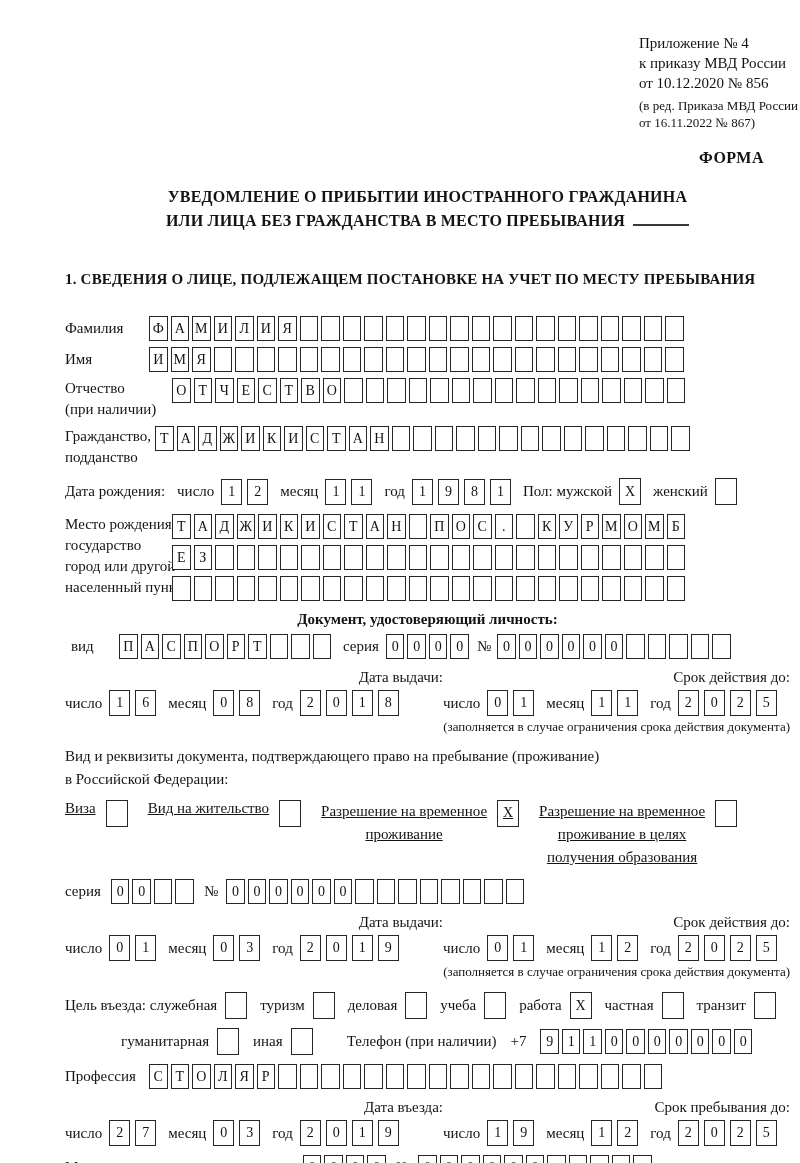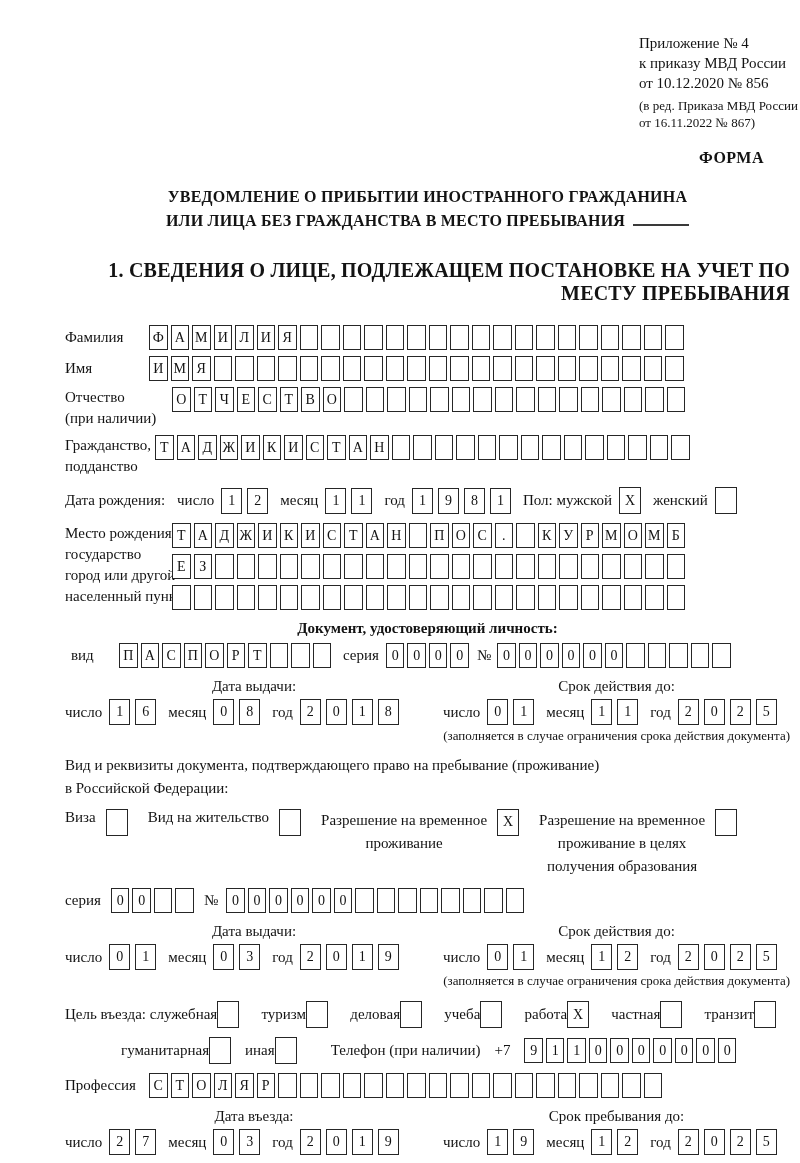--- a/index.html
+++ b/index.html
@@ -12,21 +12,21 @@
   }
   .page { padding:34px 10px 0 65px; }
 
   
   .appendix { margin-left:574px; width:216px; line-height:1.32; }
   .appendix-note { margin-top:5px; font-size:13px; line-height:1.3; }
   .forma { text-align:right; padding-right:26px; font-weight:bold; font-size:16px; margin-top:17px; letter-spacing:.5px; }
 
   .title { text-align:center; font-weight:bold; font-size:16px; margin-top:18px; line-height:1.5; letter-spacing:.2px; }
   .blank-line { display:inline-block; width:56px; height:13px; border-bottom:2.5px solid #3a3a3a; margin-left:8px; }
-  .section-title { text-align:right; font-weight:bold; font-size:20px; margin-top:26px; letter-spacing:.2px; }
+  .section-title { text-align:left; font-weight:bold; font-size:15px; margin-top:38px; letter-spacing:.2px; }
 
   
   .frow { display:flex; align-items:center; margin-top:6px; }
   .frow.top { align-items:flex-start; }
   .lbl { flex:none; white-space:nowrap; }
   .w84 { width:84px; } .w90 { width:90px; } .w107 { width:107px; } .w34 { width:34px; }
   .lblcol { flex:none; line-height:21px; white-space:nowrap; }
   .cellcol .cells { display:flex; margin-top:0; }
   .cellcol .cells + .cells { margin-top:6px; }
 
@@ -42,34 +42,34 @@
   .dc .cell { width:21px; height:26px; }
   .cb .cell { width:22px; height:27px; }
 
   .dlbl { margin:0 7px 0 12px; white-space:nowrap; }
   .dlbl.first { margin-left:0; }
 
   
   .dates { display:flex; margin-top:10px; }
   .dcol-left { width:378px; flex:none; }
   .dcol-right { flex:1; }
-  .dhead { text-align:center; margin-bottom:4px; }
+  .dhead { text-align:right; margin-bottom:4px; }
   .dfields { display:flex; align-items:center; }
   .note-right { text-align:right; font-size:13px; margin-top:3px; }
 
   .center-bold { text-align:center; font-weight:bold; margin-top:10px; }
 
   .para { margin-top:10px; line-height:1.55; }
 
   .permit-row { display:flex; align-items:flex-start; margin-top:8px; gap:20px; }
-  .pitem { display:flex; align-items:flex-start; gap:10px; }
+  .pitem { display:flex; align-items:flex-start; gap:10px;text-decoration:underline; }
   .ptext { text-align:center; line-height:1.55; }
 
   .purpose-row { display:flex; align-items:center; justify-content:space-between; margin-top:12px; padding-right:14px; }
-  .pair { display:flex; align-items:center; gap:0; }
+  .pair { display:flex; align-items:center; gap:8px; }
 
   .human-row { display:flex; align-items:center; margin-top:9px; margin-left:56px; gap:14px; padding-right:4px; }
   .phone-label { margin-left:20px; }
 
   .migr-row { display:flex; align-items:center; margin-top:9px; }
   .migr-row .lbl { width:158px; }
   .migr-row .series-lbl { margin:0 8px 0 36px; }
   .migr-row .num-lbl { margin:0 8px 0 10px; }
 </style>
 </head>
@@ -89,21 +89,21 @@
 
   <div class="forma">ФОРМА</div>
 
   <div class="title">
     <div>УВЕДОМЛЕНИЕ О ПРИБЫТИИ ИНОСТРАННОГО ГРАЖДАНИНА</div>
     <div><span>ИЛИ ЛИЦА БЕЗ ГРАЖДАНСТВА В МЕСТО ПРЕБЫВАНИЯ</span><span class="blank-line"></span></div>
   </div>
 
   <div class="section-title">1. СВЕДЕНИЯ О ЛИЦЕ, ПОДЛЕЖАЩЕМ ПОСТАНОВКЕ НА УЧЕТ ПО МЕСТУ ПРЕБЫВАНИЯ</div>
 
-  <div class="frow" style="margin-top:20px">
+  <div class="frow" style="margin-top:28px">
     <span class="lbl w84">Фамилия</span>
     <span class="cells">
         <span class="cell">Ф</span>
         <span class="cell">А</span>
         <span class="cell">М</span>
         <span class="cell">И</span>
         <span class="cell">Л</span>
         <span class="cell">И</span>
         <span class="cell">Я</span>
         <span class="cell"></span>

